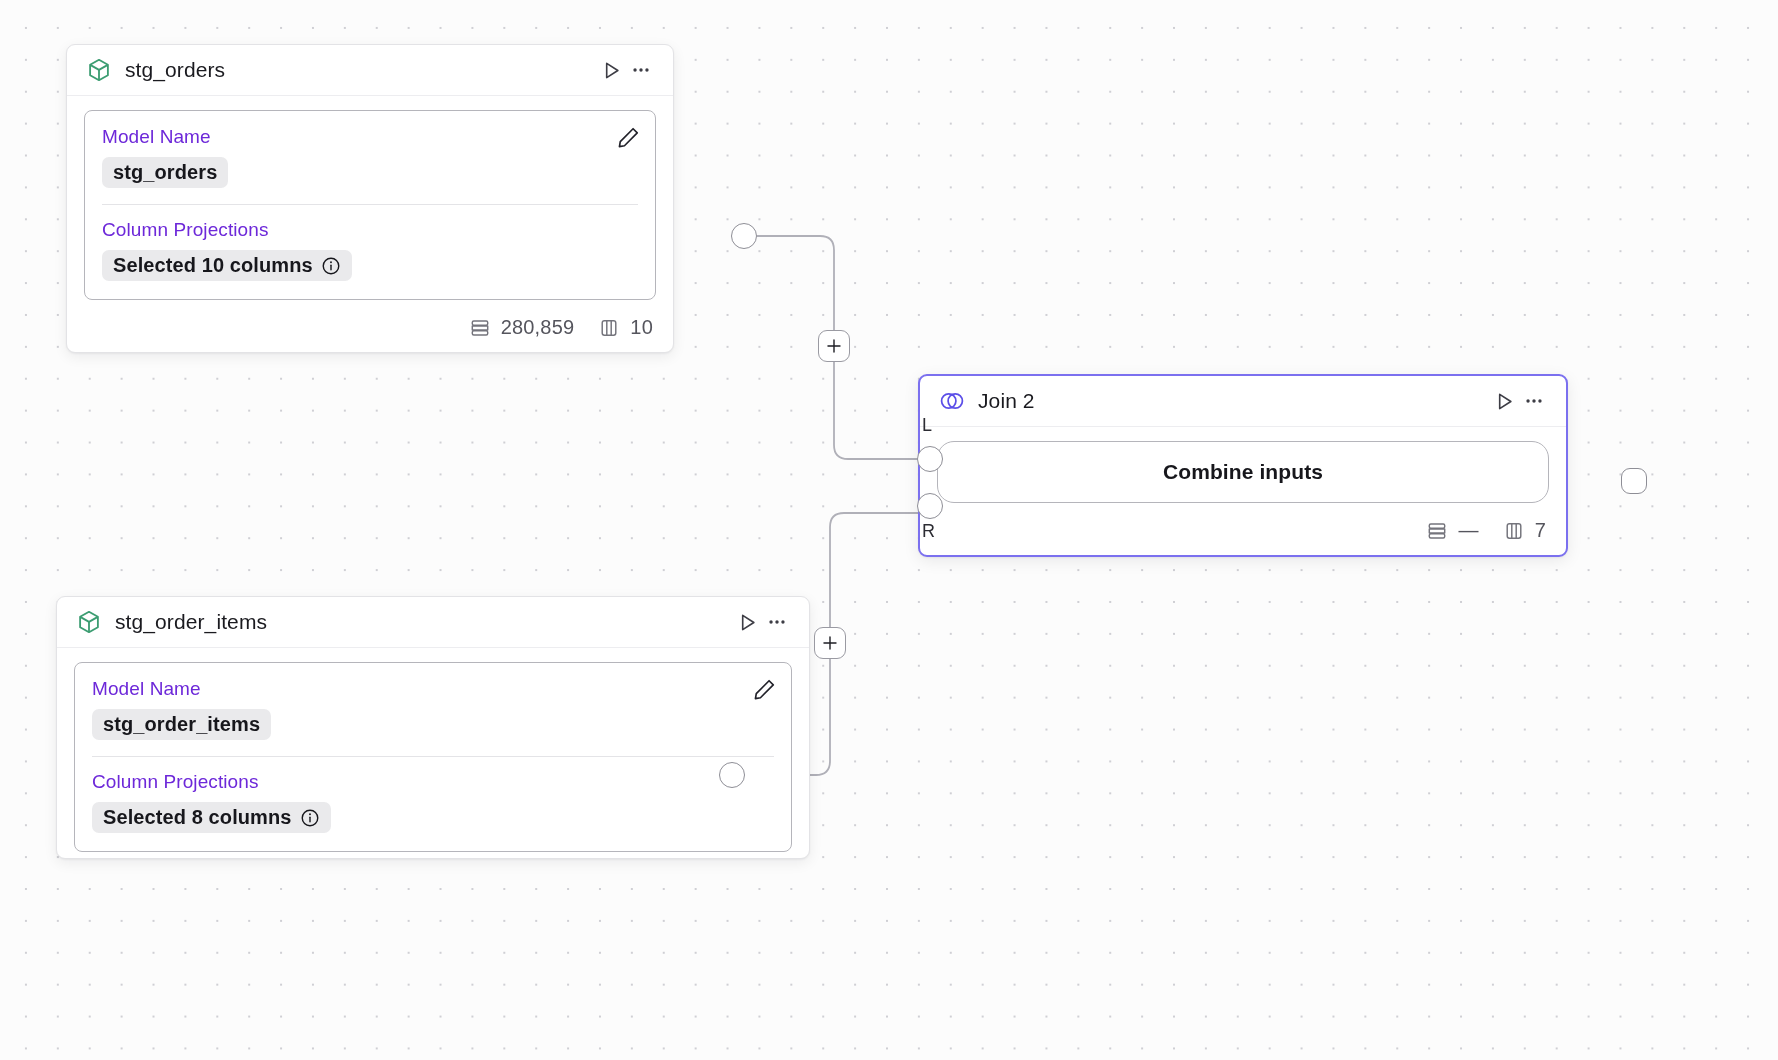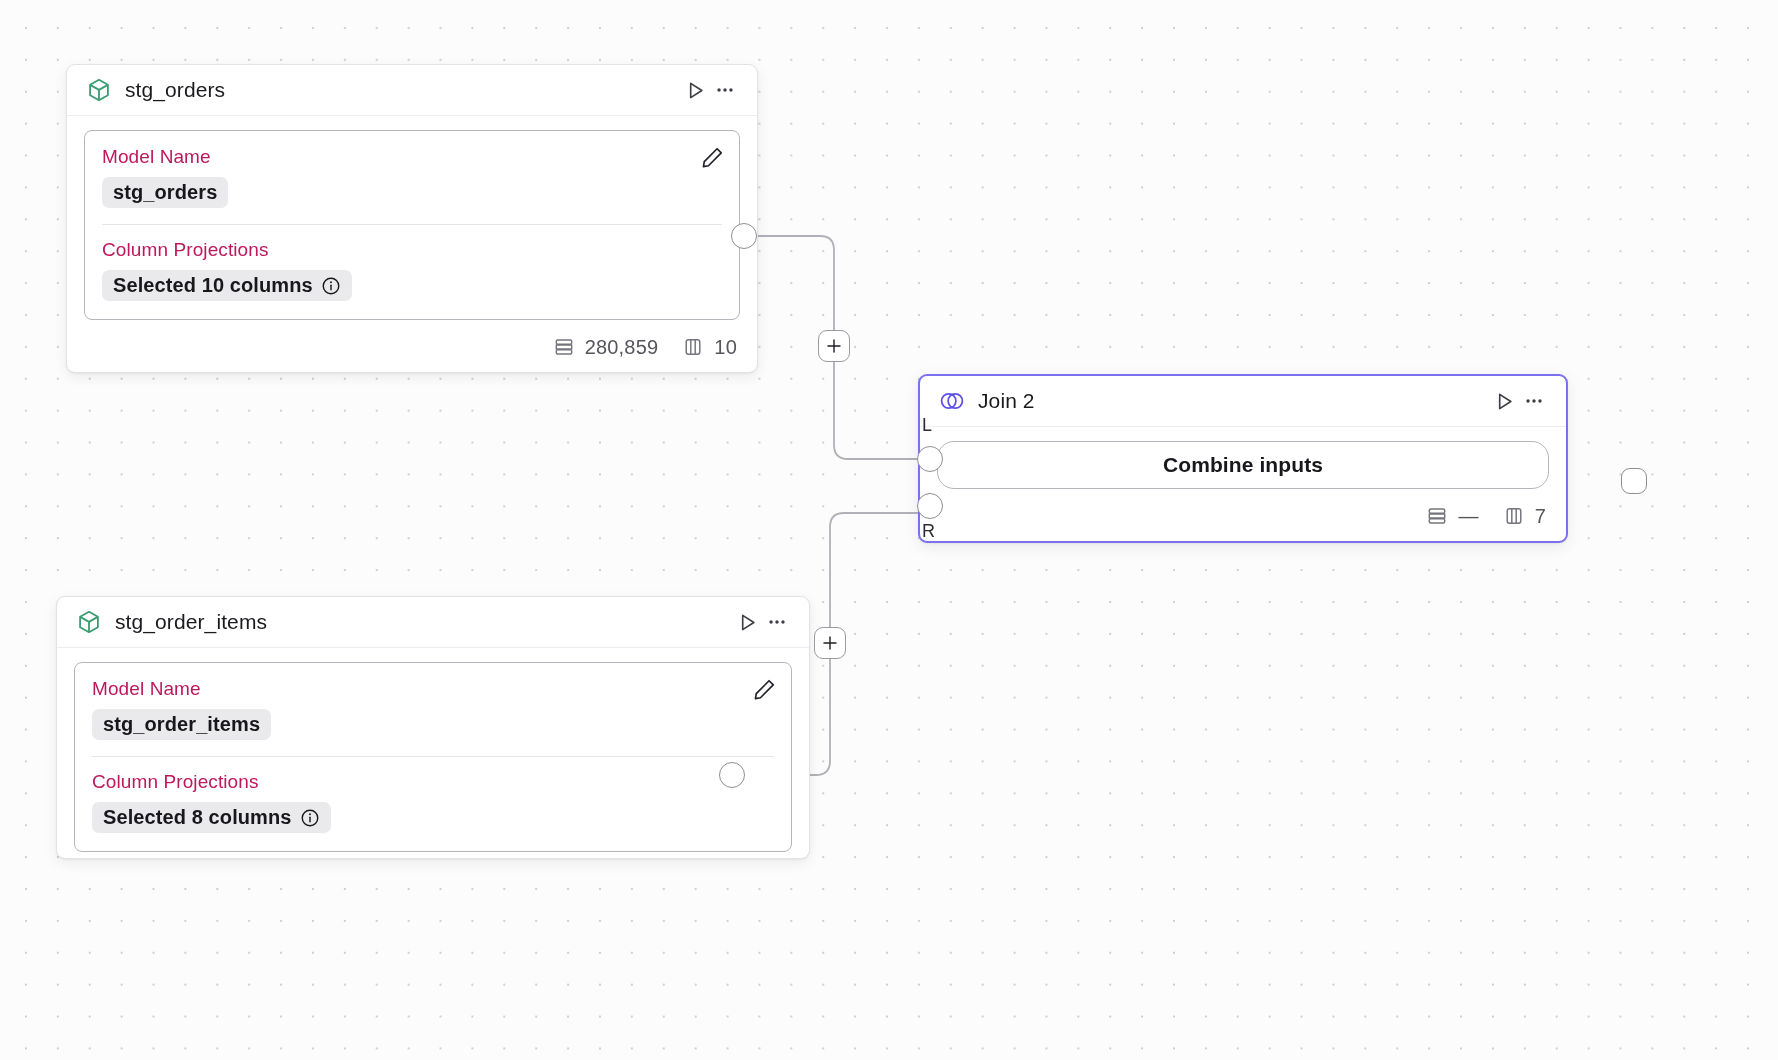--- a/index.html
+++ b/index.html
@@ -76,21 +76,21 @@
   .config-box {
     border: 1px solid #b5b5bb;
     border-radius: 8px;
     padding: 15px 17px 18px 17px;
     position: relative;
     background: #fff;
   }
 
   .field-label {
     font-size: 19px;
-    color: #be185d;
+    color: #6d28d9;
     letter-spacing: 0.1px;
     margin-bottom: 9px;
   }
 
   .pill {
     display: inline-flex;
     align-items: center;
     gap: 8px;
     background: #eaeaec;
     border-radius: 7px;
@@ -122,36 +122,36 @@
 
   .node-footer {
     display: flex;
     align-items: center;
     justify-content: flex-end;
     gap: 10px;
     padding: 10px 20px 13px 20px;
     font-size: 20px;
     color: #55555d;
   }
-  .stat { display: inline-flex; align-items: flex-start; gap: 10px; }
+  .stat { display: inline-flex; align-items: flex-end; gap: 10px; }
   .stat + .stat { margin-left: 14px; }
   .stat-val { letter-spacing: 0.2px; }
 
   
   .node.selected {
     border: 2px solid #7b70ef;
     box-shadow: 0 1px 2px rgba(16,18,27,0.05), 0 4px 16px rgba(16,18,27,0.08);
   }
 
   .combine-btn {
     width: 100%;
     border: 1px solid #b5b5bb;
     border-radius: 17px;
     background: #fff;
-    height: 48px;
+    height: 62px;
     display: flex;
     align-items: center;
     justify-content: center;
     font-family: "Liberation Sans", sans-serif;
     font-size: 21px;
     font-weight: bold;
     color: #17171c;
     cursor: pointer;
     letter-spacing: 0.1px;
   }
@@ -196,21 +196,21 @@
 
 <div id="canvas">
 
   <svg id="edges" viewBox="0 0 1778 1060" width="1778" height="1060">
 
     <path d="M 757 236 H 820 Q 834 236 834 250 V 445 Q 834 459 848 459 H 918" fill="none" stroke="#b0b0b8" stroke-width="1.8"></path>
 
     <path d="M 745 775 H 816 Q 830 775 830 761 V 527 Q 830 513 844 513 H 918" fill="none" stroke="#b0b0b8" stroke-width="1.8"></path>
   </svg>
 
-  <div class="node" style="left:66px; top:64px; width:692px;">
+  <div class="node" style="left:66px; top:44px; width:608px;">
     <div class="node-header">
       <span>
         <svg width="26" height="26" viewBox="0 0 24 24" fill="none" stroke="#3c9d72" stroke-width="1.7" stroke-linejoin="round">
           <path d="M12 2.6 20.2 7.2 20.2 16.8 12 21.4 3.8 16.8 3.8 7.2 Z"></path>
           <path d="M3.9 7.3 12 11.9 20.1 7.3"></path>
           <path d="M12 11.9 V 21.3"></path>
         </svg>
       </span>
       <span class="node-title">stg_orders</span>
       <span class="header-spacer"></span>

